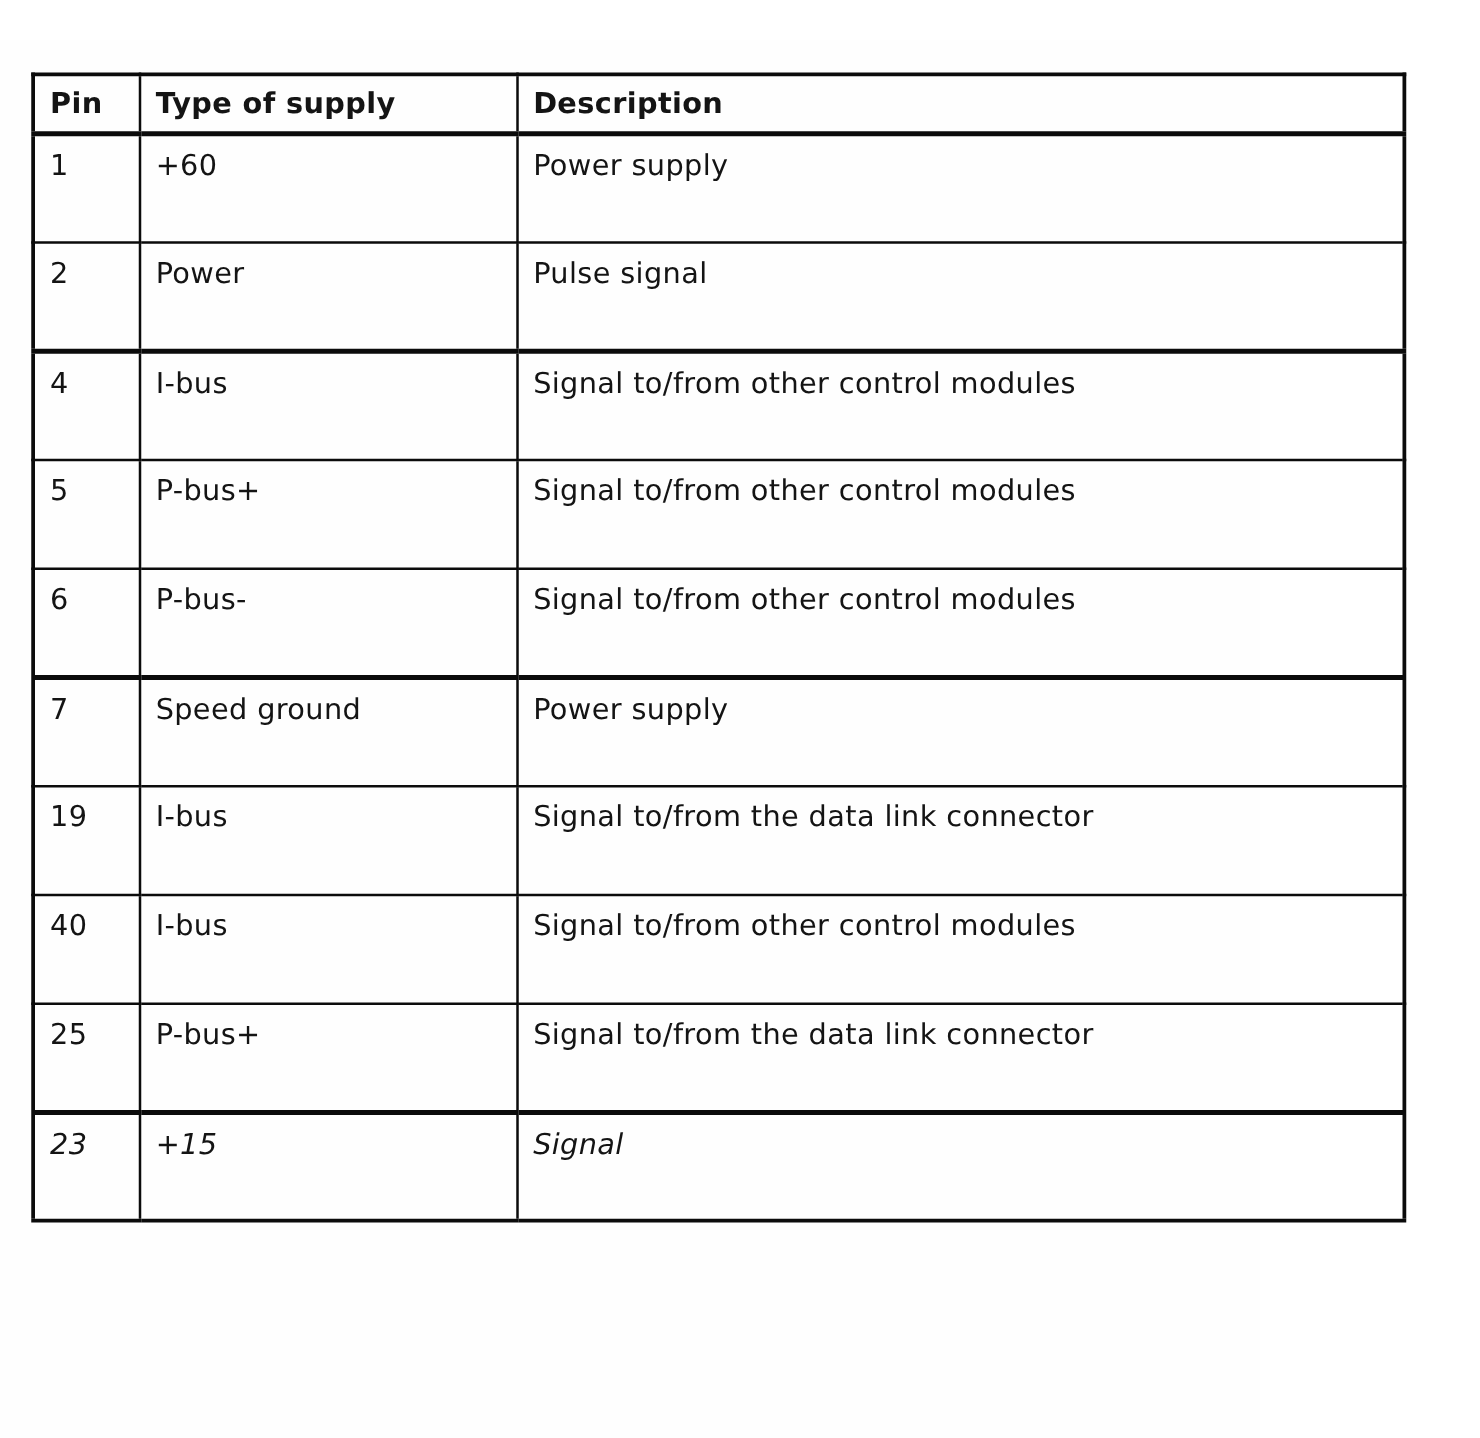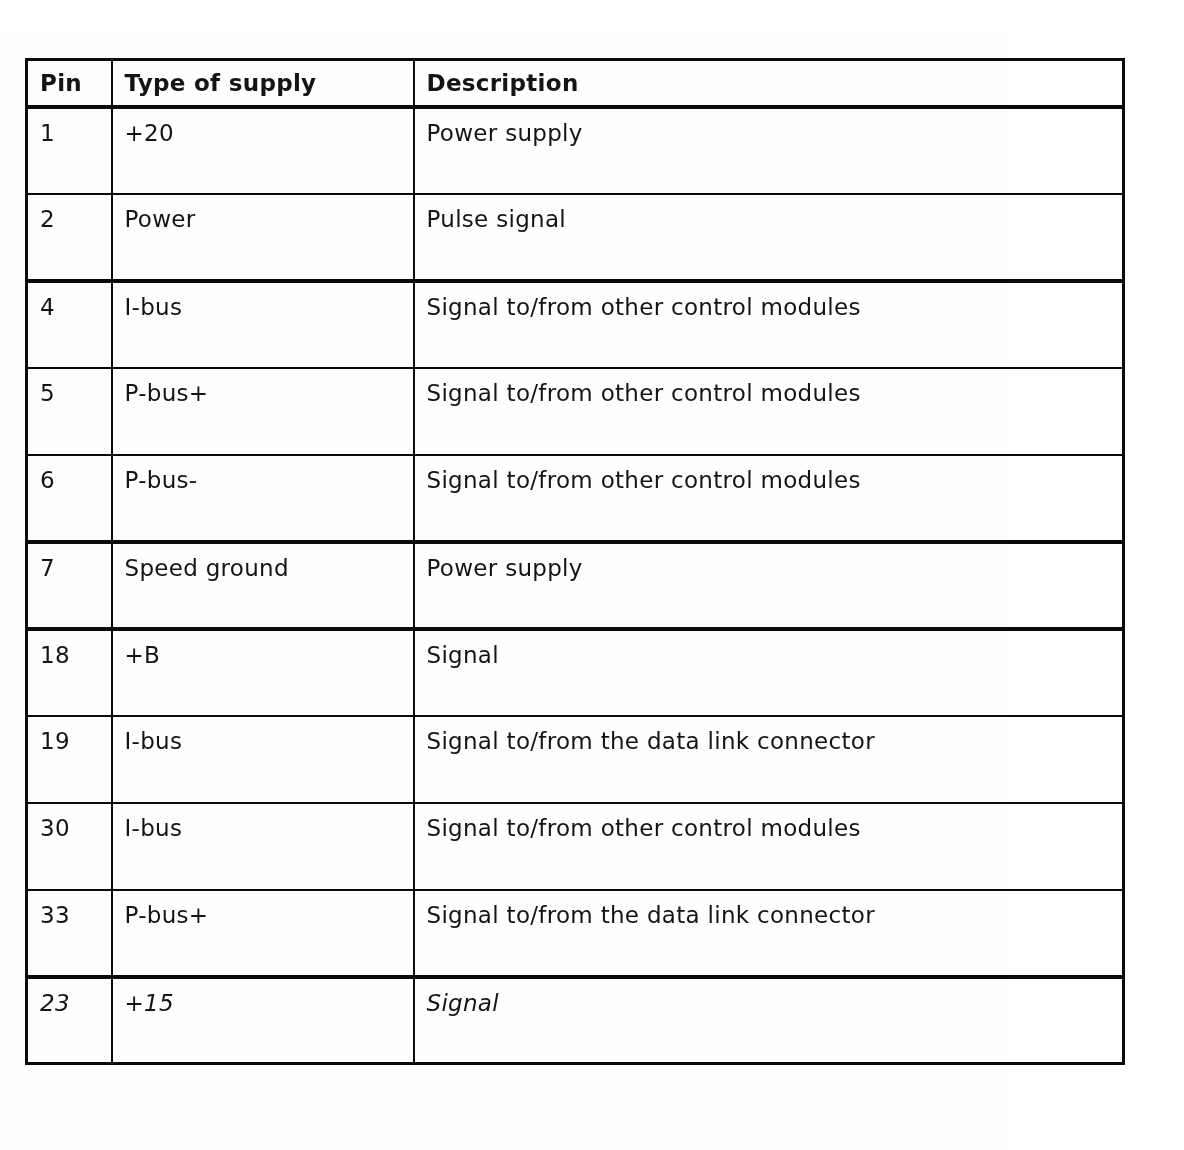--- a/index.html
+++ b/index.html
@@ -63,21 +63,21 @@
     <thead>
       <tr>
         <th>Pin</th>
         <th>Type of supply</th>
         <th>Description</th>
       </tr>
     </thead>
     <tbody>
   <tr>
     <td>1</td>
-    <td>+20</td>
+    <td>+60</td>
     <td>Power supply</td>
   </tr>
 
   <tr>
     <td>2</td>
     <td>Power</td>
     <td>Pulse signal</td>
   </tr>
 
   <tr class="heavy">
@@ -97,40 +97,35 @@
     <td>P-bus-</td>
     <td>Signal to/from other control modules</td>
   </tr>
 
   <tr class="heavy">
     <td>7</td>
     <td>Speed ground</td>
     <td>Power supply</td>
   </tr>
 
-  <tr class="heavy">
-    <td>18</td>
-    <td>+B</td>
-    <td>Signal</td>
-  </tr>
 
   <tr>
     <td>19</td>
     <td>I-bus</td>
     <td>Signal to/from the data link connector</td>
   </tr>
 
   <tr>
-    <td>30</td>
+    <td>40</td>
     <td>I-bus</td>
     <td>Signal to/from other control modules</td>
   </tr>
 
   <tr>
-    <td>33</td>
+    <td>25</td>
     <td>P-bus+</td>
     <td>Signal to/from the data link connector</td>
   </tr>
 
 
   <tr class="heavy">
     <td>23</td>
     <td>+15</td>
     <td>Signal</td>
   </tr>

